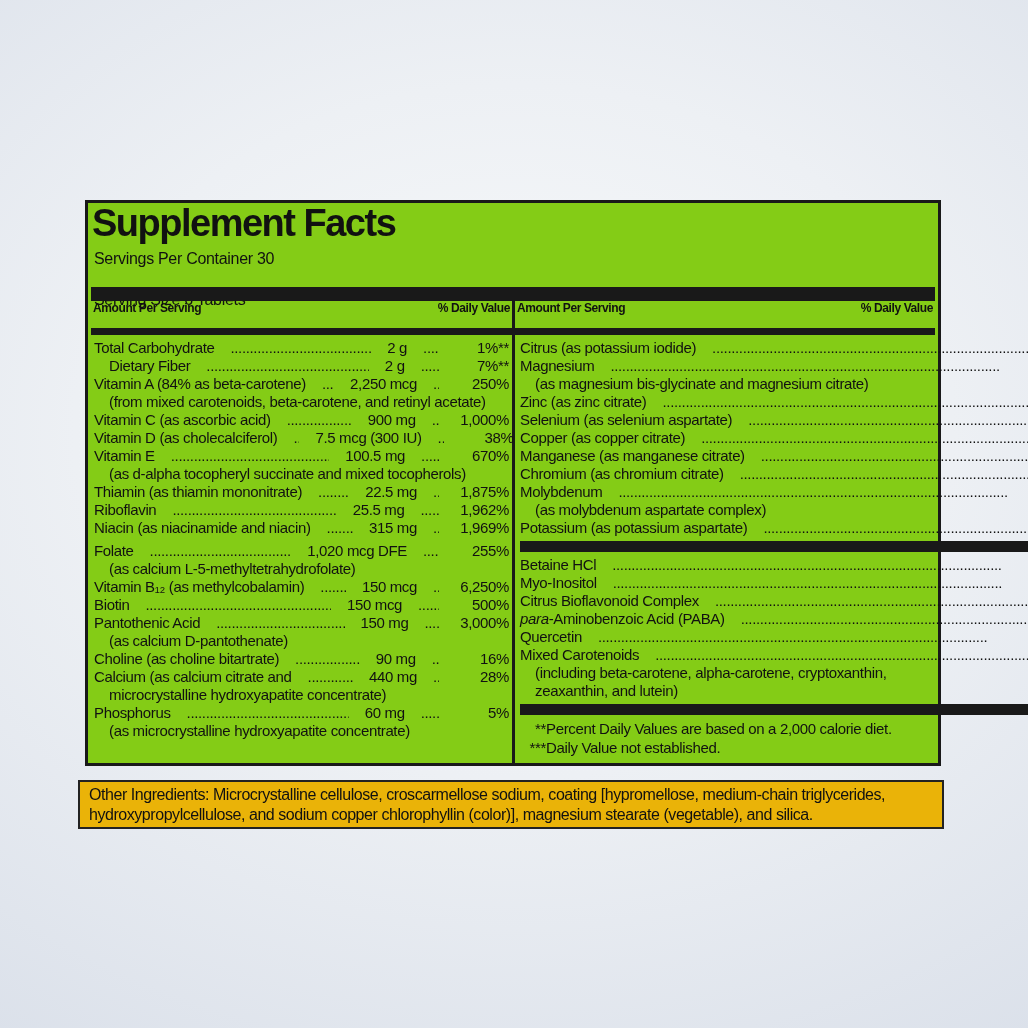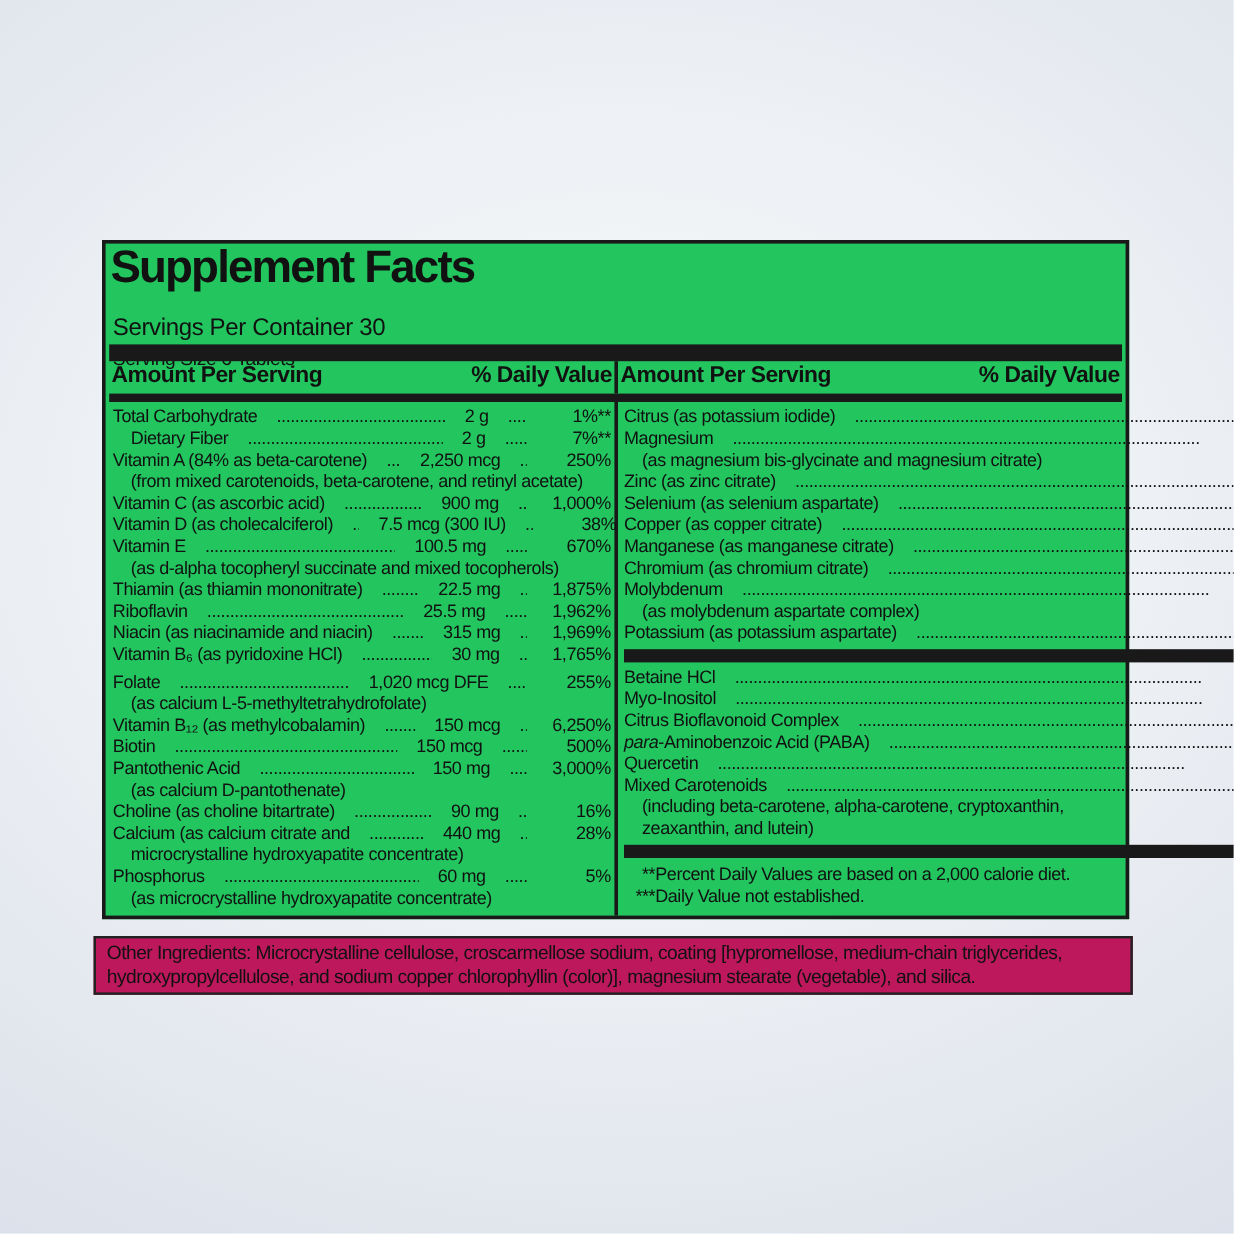--- a/index.html
+++ b/index.html
@@ -5,34 +5,34 @@
   * { margin:0; padding:0; box-sizing:border-box; }
   html,body { width:1028px; height:1028px; overflow:hidden; }
   body {
     font-family:"Liberation Sans","DejaVu Sans",sans-serif;
     color:#111;
     background: radial-gradient(ellipse 95% 75% at 50% 42%, #f8fafb 0%, #edf0f4 45%, #d9dfe9 100%);
     position:relative;
   }
   .panel {
     position:absolute; left:85px; top:200px; width:856px; height:566px;
-    background:#22c55e; border:3px solid #191919;
+    background:#84cc16; border:3px solid #191919;
   }
   .title {
     position:absolute; left:4px; top:1px;
     font-size:38px; font-weight:bold; letter-spacing:-1.5px; line-height:1;
     white-space:nowrap;
   }
   .ssize  { position:absolute; left:6px; top:45px; font-size:16px; letter-spacing:-0.3px;margin-top:43px; }
-  .scont  { position:absolute; left:6px; top:59px; font-size:20px; letter-spacing:-0.3px; }
+  .scont  { position:absolute; left:6px; top:47px; font-size:16px; letter-spacing:-0.3px; }
   .bar1 { position:absolute; left:3px; right:3px; top:84px;  height:14px; background:#191919; }
   .bar2 { position:absolute; left:3px; right:3px; top:125px; height:7px;  background:#191919; }
   .hdr  { position:absolute; left:3px; right:3px; top:98px; height:27px; display:flex; }
-  .hcell { display:flex; justify-content:space-between; align-items:center;
-           padding:0 2px 3px 2px; font-weight:bold; font-size:19px; letter-spacing:-0.4px; }
+  .hcell { display:flex; justify-content:space-between; align-items:flex-start;
+           padding:0 2px 3px 2px; font-weight:bold; font-size:12px; letter-spacing:-0.4px; }
   .hcell.l { width:424px; border-right:3px solid #191919; }
   .hcell.r { flex:1; }
   .cols { position:absolute; left:3px; right:3px; top:132px; bottom:0; display:flex; }
   .col  { font-size:15px; letter-spacing:-0.35px; }
   .col.l { width:424px; border-right:3px solid #191919; padding:4px 3px 0 3px; }
   .col.r { flex:1; padding:4px 3px 0 5px; }
   .row  { display:flex; align-items:flex-end; line-height:18px;gap:16px; }
   .row.ind .nm { padding-left:15px; }
   .nm,.amt { white-space:nowrap; }
   .dots { flex:1 1 auto; min-width:6px; overflow:hidden; white-space:nowrap; }
@@ -40,21 +40,21 @@
   .dots.d2 { flex:0 1 44px; }
   .pct  { flex:0 0 54px; text-align:right; white-space:nowrap; }
   .note { padding-left:15px; line-height:18px; white-space:nowrap; }
   .gap  { height:5px; }
   .secbar { height:11px; background:#191919; margin:4px 0 4px 0; }
   .foot { display:flex; line-height:19px; font-size:15px; }
   .foot .stars { flex:0 0 26px; text-align:right; white-space:pre; }
   .foot .ftext { flex:1; white-space:nowrap; }
   .otherbox {
     position:absolute; left:78px; top:780px; width:866px; height:49px;
-    background:#be185d; border:2px solid #222;
+    background:#eab308; border:2px solid #222;
     padding:3px 9px; font-size:16px; line-height:20px; letter-spacing:-0.45px;
   }
   em { font-style:italic;margin-top:48px; }
 </style>
 </head>
 <body>
 
 <div class="panel">
   <div class="title">Supplement Facts</div>
   <div class="ssize">Serving Size 6 Tablets</div>
@@ -131,27 +131,20 @@
           <span class="dots d2"></span>
           <span class="pct">1,962%</span>
         </div>
         <div class="row">
           <span class="nm">Niacin (as niacinamide and niacin)</span>
           <span class="dots"></span>
           <span class="amt">315 mg</span>
           <span class="dots d2"></span>
           <span class="pct">1,969%</span>
         </div>
-        <div class="row">
-          <span class="nm">Vitamin B₆ (as pyridoxine HCl)</span>
-          <span class="dots"></span>
-          <span class="amt">30 mg</span>
-          <span class="dots d2"></span>
-          <span class="pct">1,765%</span>
-        </div>
         <div class="gap"></div>
         <div class="row">
           <span class="nm">Folate</span>
           <span class="dots"></span>
           <span class="amt">1,020 mcg DFE</span>
           <span class="dots d2"></span>
           <span class="pct">255%</span>
         </div>
         <div class="note">(as calcium L-5-methyltetrahydrofolate)</div>
         <div class="row">

